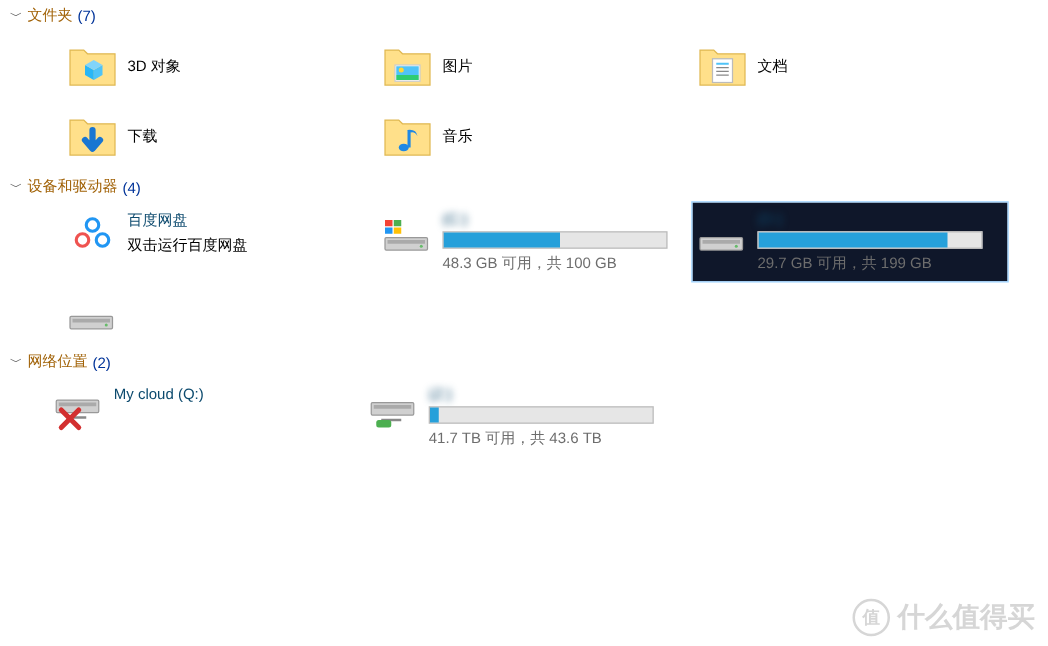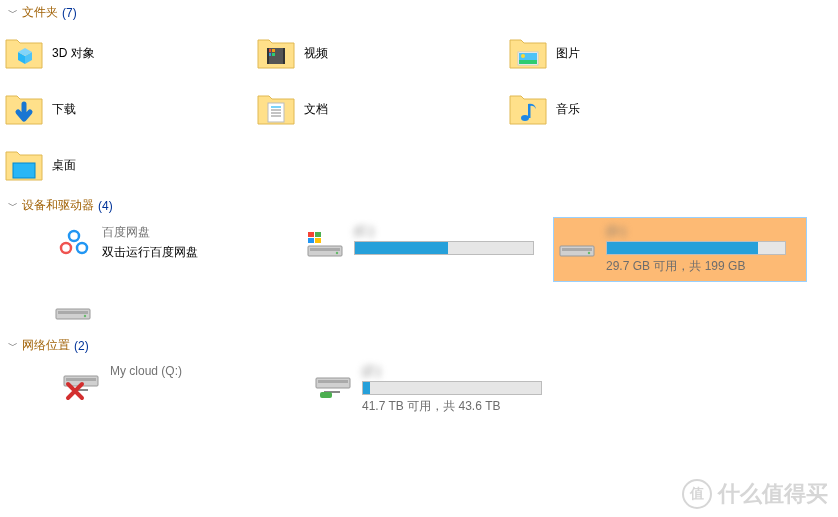--- a/index.html
+++ b/index.html
@@ -31,20 +31,21 @@
   .section-title {
     color: #a16207;
   }
   .section-count {
     color: #003399;
     margin-left: 4px;
   }
   .items-grid {
     display: flex;
     flex-wrap: wrap;
+    padding-left: 50px;
   }
   .folder-item {
     width: 252px;
     display: flex;
     align-items: center;
     padding: 6px 4px;
     cursor: pointer;
   }
   .folder-item .icon-wrap {
     width: 40px;
@@ -63,37 +64,37 @@
     padding-left: 50px;
   }
   .drive-item {
     width: 252px;
     display: flex;
     align-items: flex-start;
     padding: 6px 4px;
     cursor: pointer;
   }
   .drive-item.selected {
-    background: #fdba74;
+    background: #0f172a;
     outline: 1px solid #99d1ff;
   }
   .drive-icon {
     width: 40px;
     height: 40px;
     display: flex;
     align-items: center;
     justify-content: center;
     margin-right: 8px;
   }
   .drive-info {
     flex: 1;
     min-width: 0;
   }
   .drive-name {
-    color: #737373;
+    color: #0c4a6e;
     margin-bottom: 3px;
     filter: blur(3px);
   }
   .drive-name.clear {
     filter: none;
   }
   .drive-bar-bg {
     width: 180px;
     height: 14px;
     background: #e6e6e6;
@@ -109,21 +110,21 @@
     color: #6d6d6d;
     font-size: 12px;
   }
   .drive-sub {
     color: #000000;
     font-size: 12px;
   }
   .network-grid {
     display: flex;
     flex-wrap: wrap;
-    padding-left: 58px;
+    padding-left: 39px;
   }
   .network-item {
     width: 252px;
     display: flex;
     align-items: flex-start;
     padding: 6px 4px;
     cursor: pointer;
   }
   .network-icon {
     width: 40px;
@@ -171,94 +172,70 @@
       <svg width="38" height="34" viewBox="0 0 38 34">
         <path d="M1 4 L12 4 L15 7 L37 7 L37 32 L1 32 Z" fill="#ffe08a" stroke="#e0b852"></path>
         <polygon points="20,28 27,24 27,16 20,20" fill="#4fc3f7"></polygon>
         <polygon points="20,28 13,24 13,16 20,20" fill="#29b6f6"></polygon>
         <polygon points="13,16 20,12 27,16 20,20" fill="#81d4fa"></polygon>
       </svg>
     </div>
     <span class="folder-label">3D 对象</span>
   </div>
 
-  <div class="folder-item">
-    <div class="icon-wrap">
-      <svg width="38" height="34" viewBox="0 0 38 34">
-        <path d="M1 4 L12 4 L15 7 L37 7 L37 32 L1 32 Z" fill="#ffe08a" stroke="#e0b852"></path>
-        <rect x="10" y="12" width="18" height="16" fill="#555"></rect>
-        <rect x="11" y="13" width="3" height="3" fill="#e74c3c"></rect>
-        <rect x="15" y="13" width="3" height="3" fill="#f39c12"></rect>
-        <rect x="11" y="17" width="3" height="3" fill="#3498db"></rect>
-        <rect x="15" y="17" width="3" height="3" fill="#2ecc71"></rect>
-        <rect x="10" y="12" width="2" height="16" fill="#333"></rect>
-        <rect x="26" y="12" width="2" height="16" fill="#333"></rect>
-      </svg>
-    </div>
-    <span class="folder-label">视频</span>
-  </div>
 
   <div class="folder-item">
     <div class="icon-wrap">
       <svg width="38" height="34" viewBox="0 0 38 34">
         <path d="M1 4 L12 4 L15 7 L37 7 L37 32 L1 32 Z" fill="#ffe08a" stroke="#e0b852"></path>
         <rect x="9" y="16" width="20" height="13" fill="#fff" stroke="#ccc"></rect>
         <rect x="10" y="17" width="18" height="7" fill="#4fc3f7"></rect>
         <rect x="10" y="24" width="18" height="4" fill="#2ecc71"></rect>
         <circle cx="14" cy="20" r="2" fill="#fdd835"></circle>
       </svg>
     </div>
     <span class="folder-label">图片</span>
-  </div>
-
-  <div class="folder-item">
-    <div class="icon-wrap">
-      <svg width="38" height="34" viewBox="0 0 38 34">
-        <path d="M1 4 L12 4 L15 7 L37 7 L37 32 L1 32 Z" fill="#ffe08a" stroke="#e0b852"></path>
-        <path d="M19 12 L19 24 M13 20 L19 27 L25 20" stroke="#1976d2" stroke-width="5" fill="none" stroke-linecap="round" stroke-linejoin="round"></path>
-      </svg>
-    </div>
-    <span class="folder-label">下载</span>
   </div>
 
   <div class="folder-item">
     <div class="icon-wrap">
       <svg width="38" height="34" viewBox="0 0 38 34">
         <path d="M1 4 L12 4 L15 7 L37 7 L37 32 L1 32 Z" fill="#ffe08a" stroke="#e0b852"></path>
         <rect x="11" y="11" width="16" height="19" fill="#fff" stroke="#bbb"></rect>
         <line x1="14" y1="15" x2="24" y2="15" stroke="#4fc3f7" stroke-width="1.5"></line>
         <line x1="14" y1="18" x2="24" y2="18" stroke="#888" stroke-width="1"></line>
         <line x1="14" y1="21" x2="24" y2="21" stroke="#888" stroke-width="1"></line>
         <line x1="14" y1="24" x2="24" y2="24" stroke="#888" stroke-width="1"></line>
       </svg>
     </div>
     <span class="folder-label">文档</span>
   </div>
 
   <div class="folder-item">
     <div class="icon-wrap">
       <svg width="38" height="34" viewBox="0 0 38 34">
         <path d="M1 4 L12 4 L15 7 L37 7 L37 32 L1 32 Z" fill="#ffe08a" stroke="#e0b852"></path>
+        <path d="M19 12 L19 24 M13 20 L19 27 L25 20" stroke="#1976d2" stroke-width="5" fill="none" stroke-linecap="round" stroke-linejoin="round"></path>
+      </svg>
+    </div>
+    <span class="folder-label">下载</span>
+  </div>
+
+  <div class="folder-item">
+    <div class="icon-wrap">
+      <svg width="38" height="34" viewBox="0 0 38 34">
+        <path d="M1 4 L12 4 L15 7 L37 7 L37 32 L1 32 Z" fill="#ffe08a" stroke="#e0b852"></path>
         <ellipse cx="16" cy="26" rx="4" ry="3" fill="#1e88e5"></ellipse>
         <rect x="19" y="12" width="2.5" height="14" fill="#1e88e5"></rect>
         <path d="M19 12 Q26 11 27 17 Q25 13 21.5 14 Z" fill="#1e88e5"></path>
       </svg>
     </div>
     <span class="folder-label">音乐</span>
   </div>
 
-  <div class="folder-item">
-    <div class="icon-wrap">
-      <svg width="38" height="34" viewBox="0 0 38 34">
-        <path d="M1 4 L12 4 L15 7 L37 7 L37 32 L1 32 Z" fill="#ffe08a" stroke="#e0b852"></path>
-        <rect x="8" y="15" width="22" height="15" fill="#29b6f6" stroke="#0288d1"></rect>
-      </svg>
-    </div>
-    <span class="folder-label">桌面</span>
-  </div>
 
 </div>
 
 <div class="section-header">
   <span class="chevron">﹀</span>
   <span class="section-title">设备和驱动器</span>
   <span class="section-count">(4)</span>
 </div>
 <div class="drives-grid">
 
@@ -286,20 +263,21 @@
         <rect x="9" y="6" width="6" height="5" fill="#4caf50"></rect>
         <rect x="2" y="12" width="6" height="5" fill="#2196f3"></rect>
         <rect x="9" y="12" width="6" height="5" fill="#ffc107"></rect>
       </svg>
     </div>
     <div class="drive-info">
       <div class="drive-name">(C:)</div>
       <div class="drive-bar-bg">
         <div class="drive-bar-fill" style="width:52%"></div>
       </div>
+      <div class="drive-stats">48.3 GB 可用，共 100 GB</div>
     </div>
   </div>
 
   <div class="drive-item selected">
     <div class="drive-icon">
       <svg width="40" height="36" viewBox="0 0 40 36">
         <rect x="2" y="20" width="34" height="10" rx="1" fill="#d0d0d0" stroke="#999"></rect>
         <rect x="4" y="22" width="30" height="3" fill="#aaa"></rect>
         <circle cx="31" cy="27" r="1.2" fill="#66bb6a"></circle>
       </svg>

